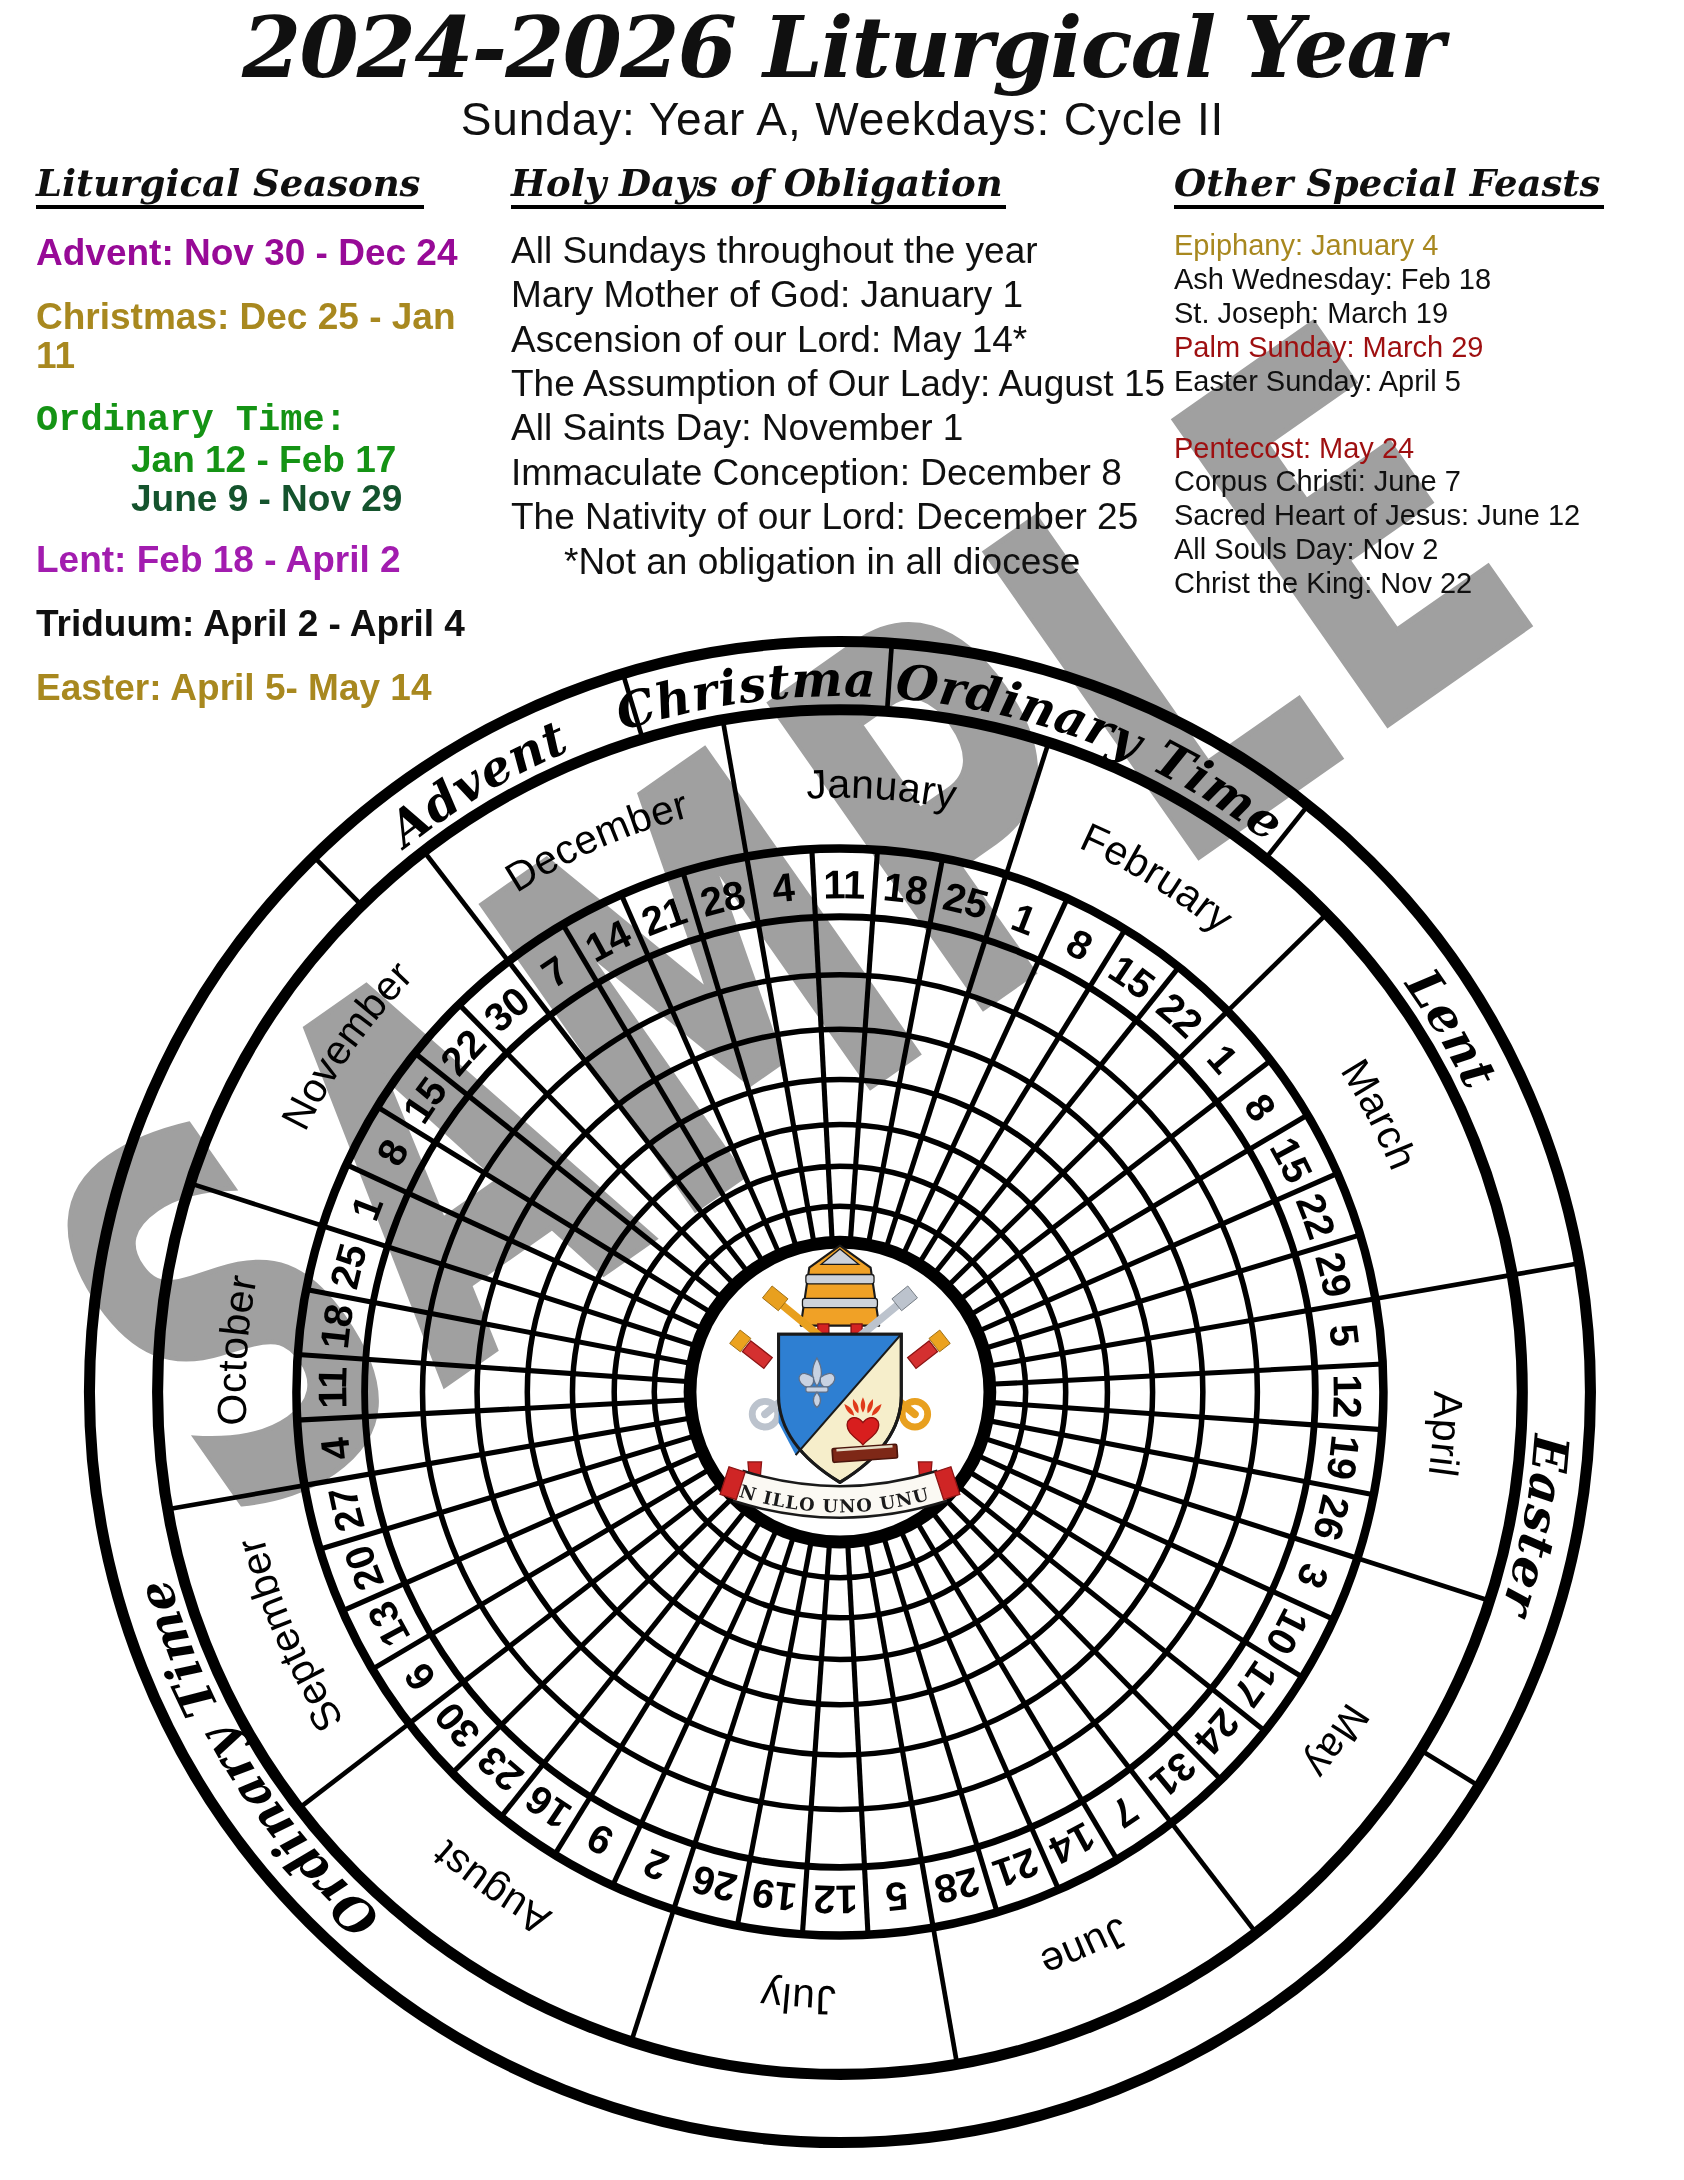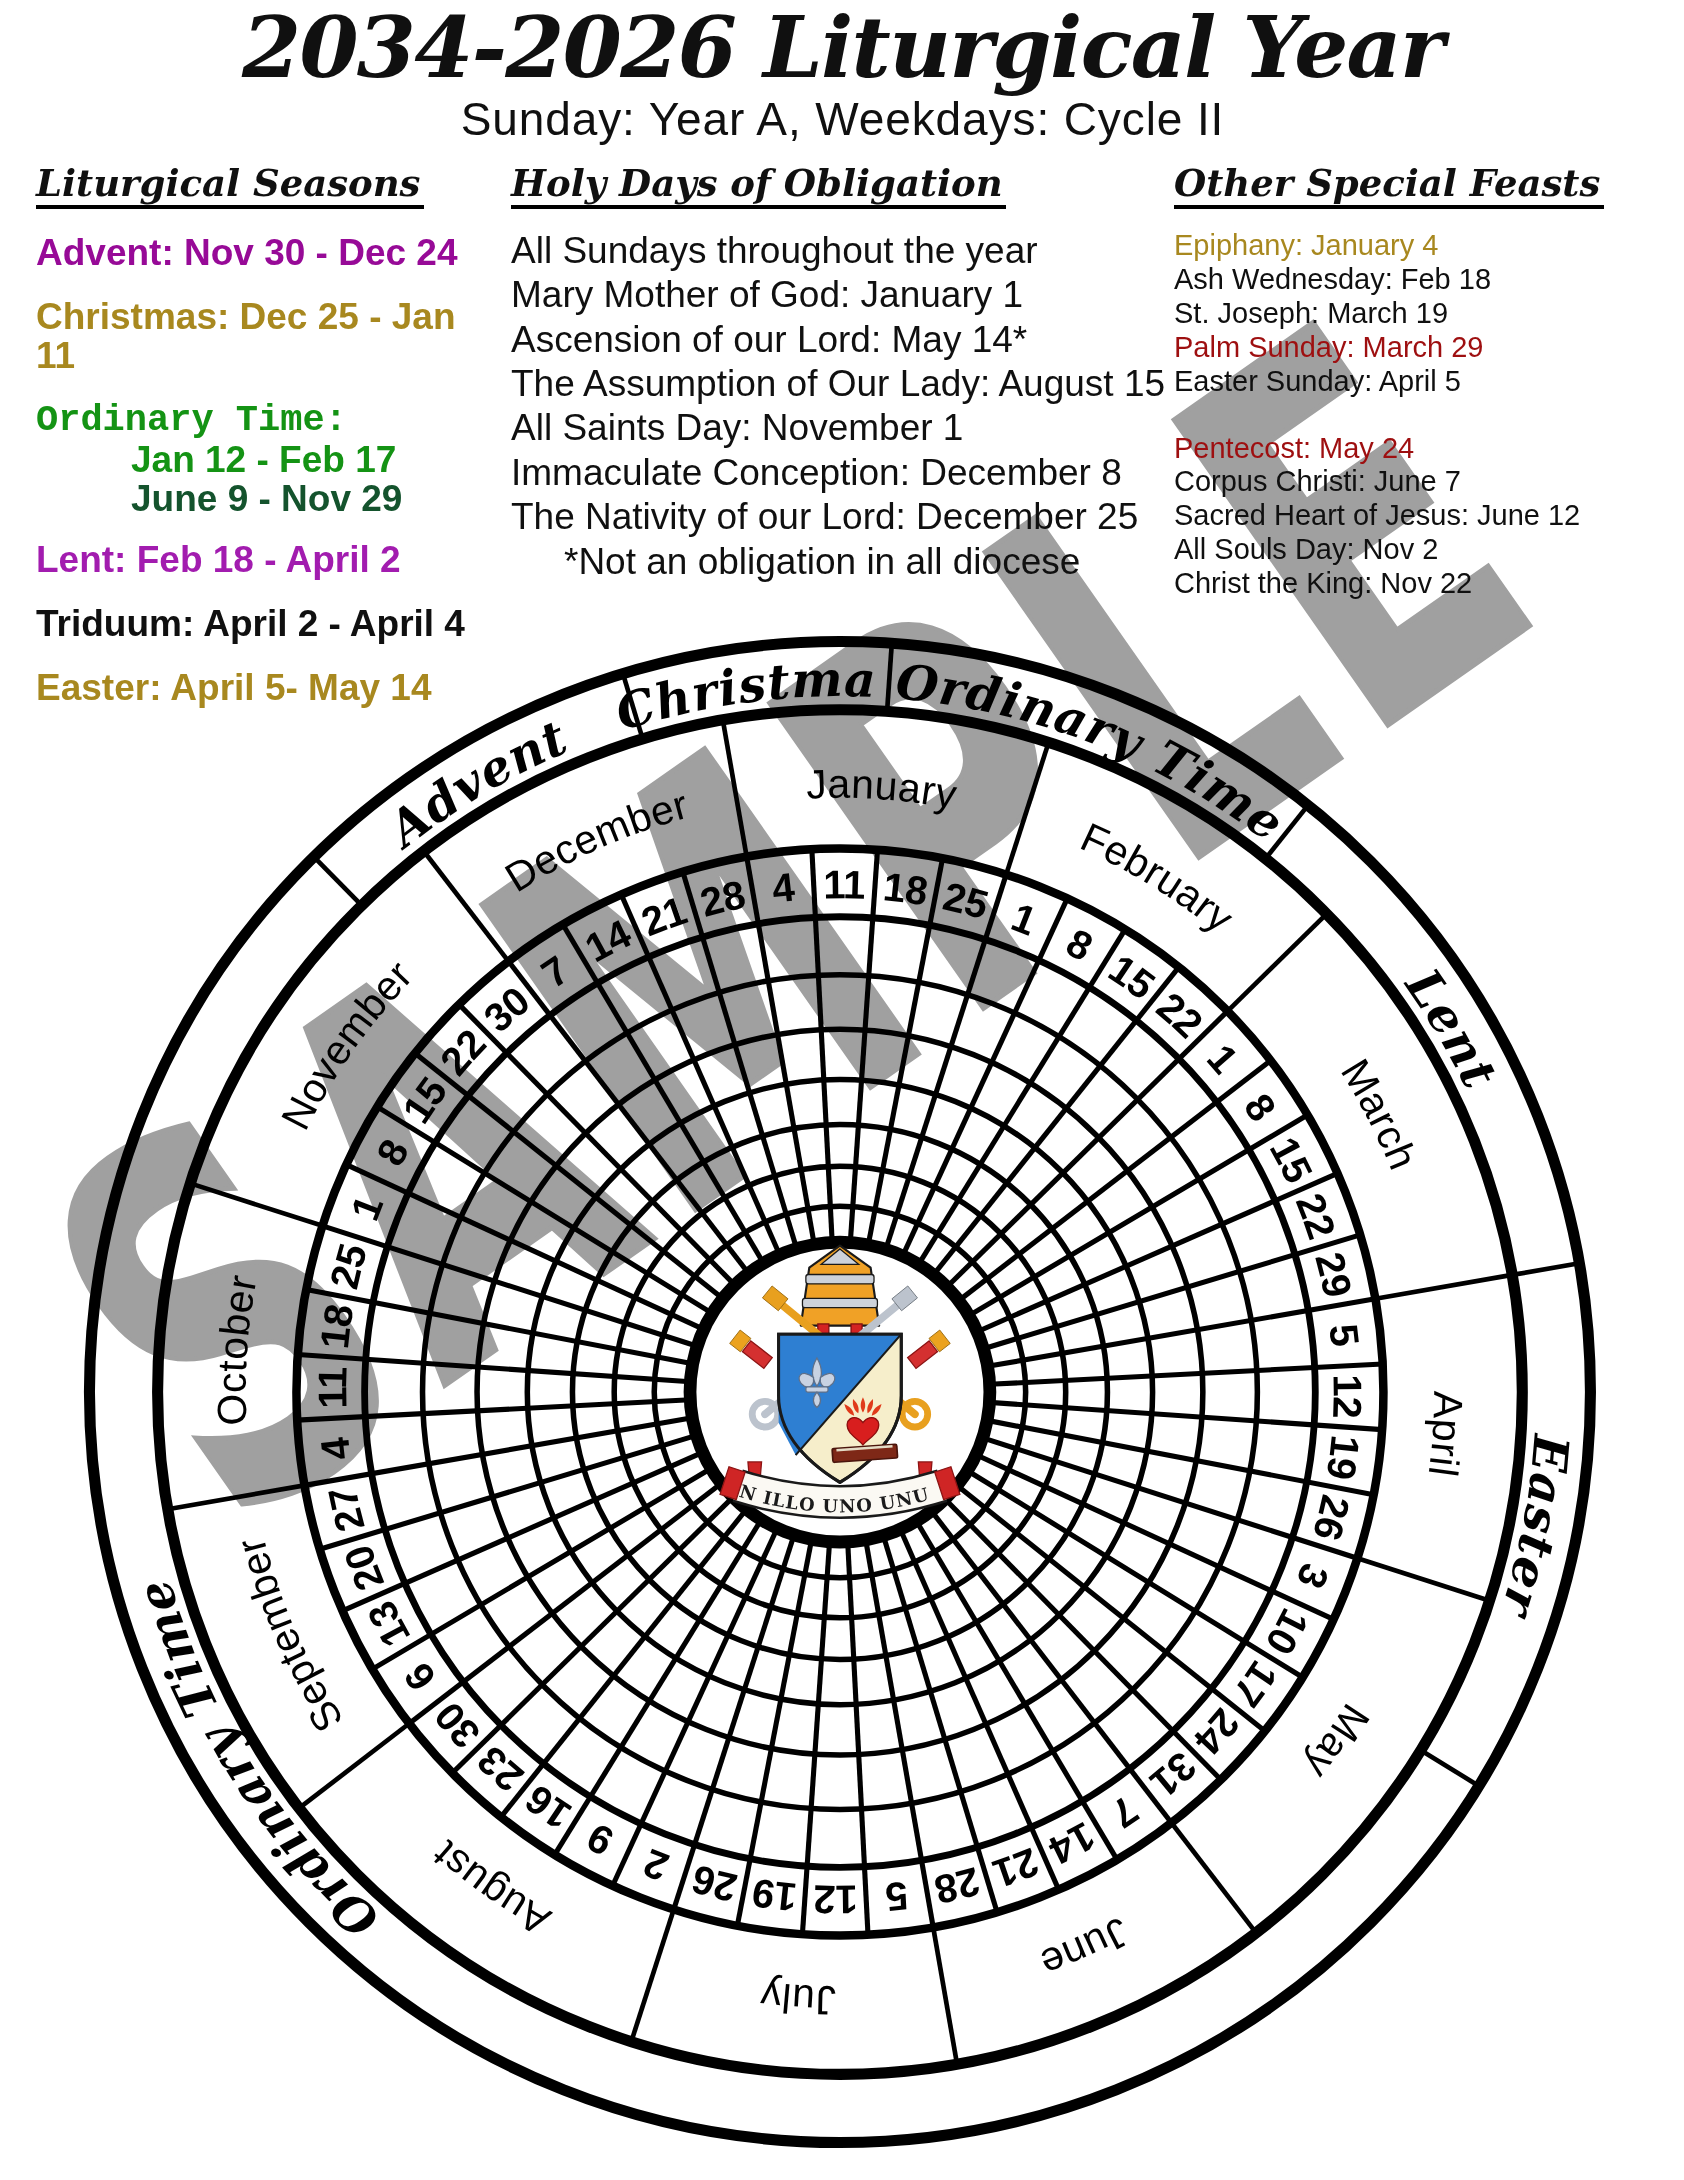--- a/index.html
+++ b/index.html
@@ -312,21 +312,21 @@
       </g>
       <path d="M -120,110 Q 0,148 120,110" fill="none" stroke="#1a1a1a" stroke-width="40"></path>
       <path d="M -120,110 Q 0,148 120,110" fill="none" stroke="#fbf9f3" stroke-width="34"></path>
       <rect x="-10" y="-17" width="20" height="34" fill="#cf2525" stroke="#8c1414" stroke-width="1.5" transform="translate(-126,107) rotate(18)"></rect>
       <rect x="-10" y="-17" width="20" height="34" fill="#cf2525" stroke="#8c1414" stroke-width="1.5" transform="translate(126,107) rotate(-18)"></rect>
       <text font-family="&quot;DejaVu Serif&quot;,serif" font-size="21" font-weight="bold" fill="#1b1b1b" text-anchor="middle" dominant-baseline="central" letter-spacing="1"><textPath startOffset="50%" href="#motto" xlink:href="#motto">IN ILLO UNO UNUM</textPath></text>
     </g>
   </svg>
 
 <div class="header">
-  <h1 class="title">2034-2026 Liturgical Year</h1>
+  <h1 class="title">2024-2026 Liturgical Year</h1>
   <div class="subtitle">Sunday: Year A, Weekdays: Cycle II</div>
 </div>
 
 <section class="col col1">
   <h2 class="colhead">Liturgical Seasons</h2>
   <div>
       <div class="line" style="color: rgb(151, 10, 151);">Advent: Nov 30 - Dec 24</div>
       <div class="line" style="color: rgb(168, 136, 31);">Christmas: Dec 25 - Jan 11</div>
       <div class="line has-sub" style="color: rgb(20, 147, 20);">Ordinary Time:</div>
       <div class="subline" style="color: rgb(20, 147, 20);">Jan 12 - Feb 17</div>

